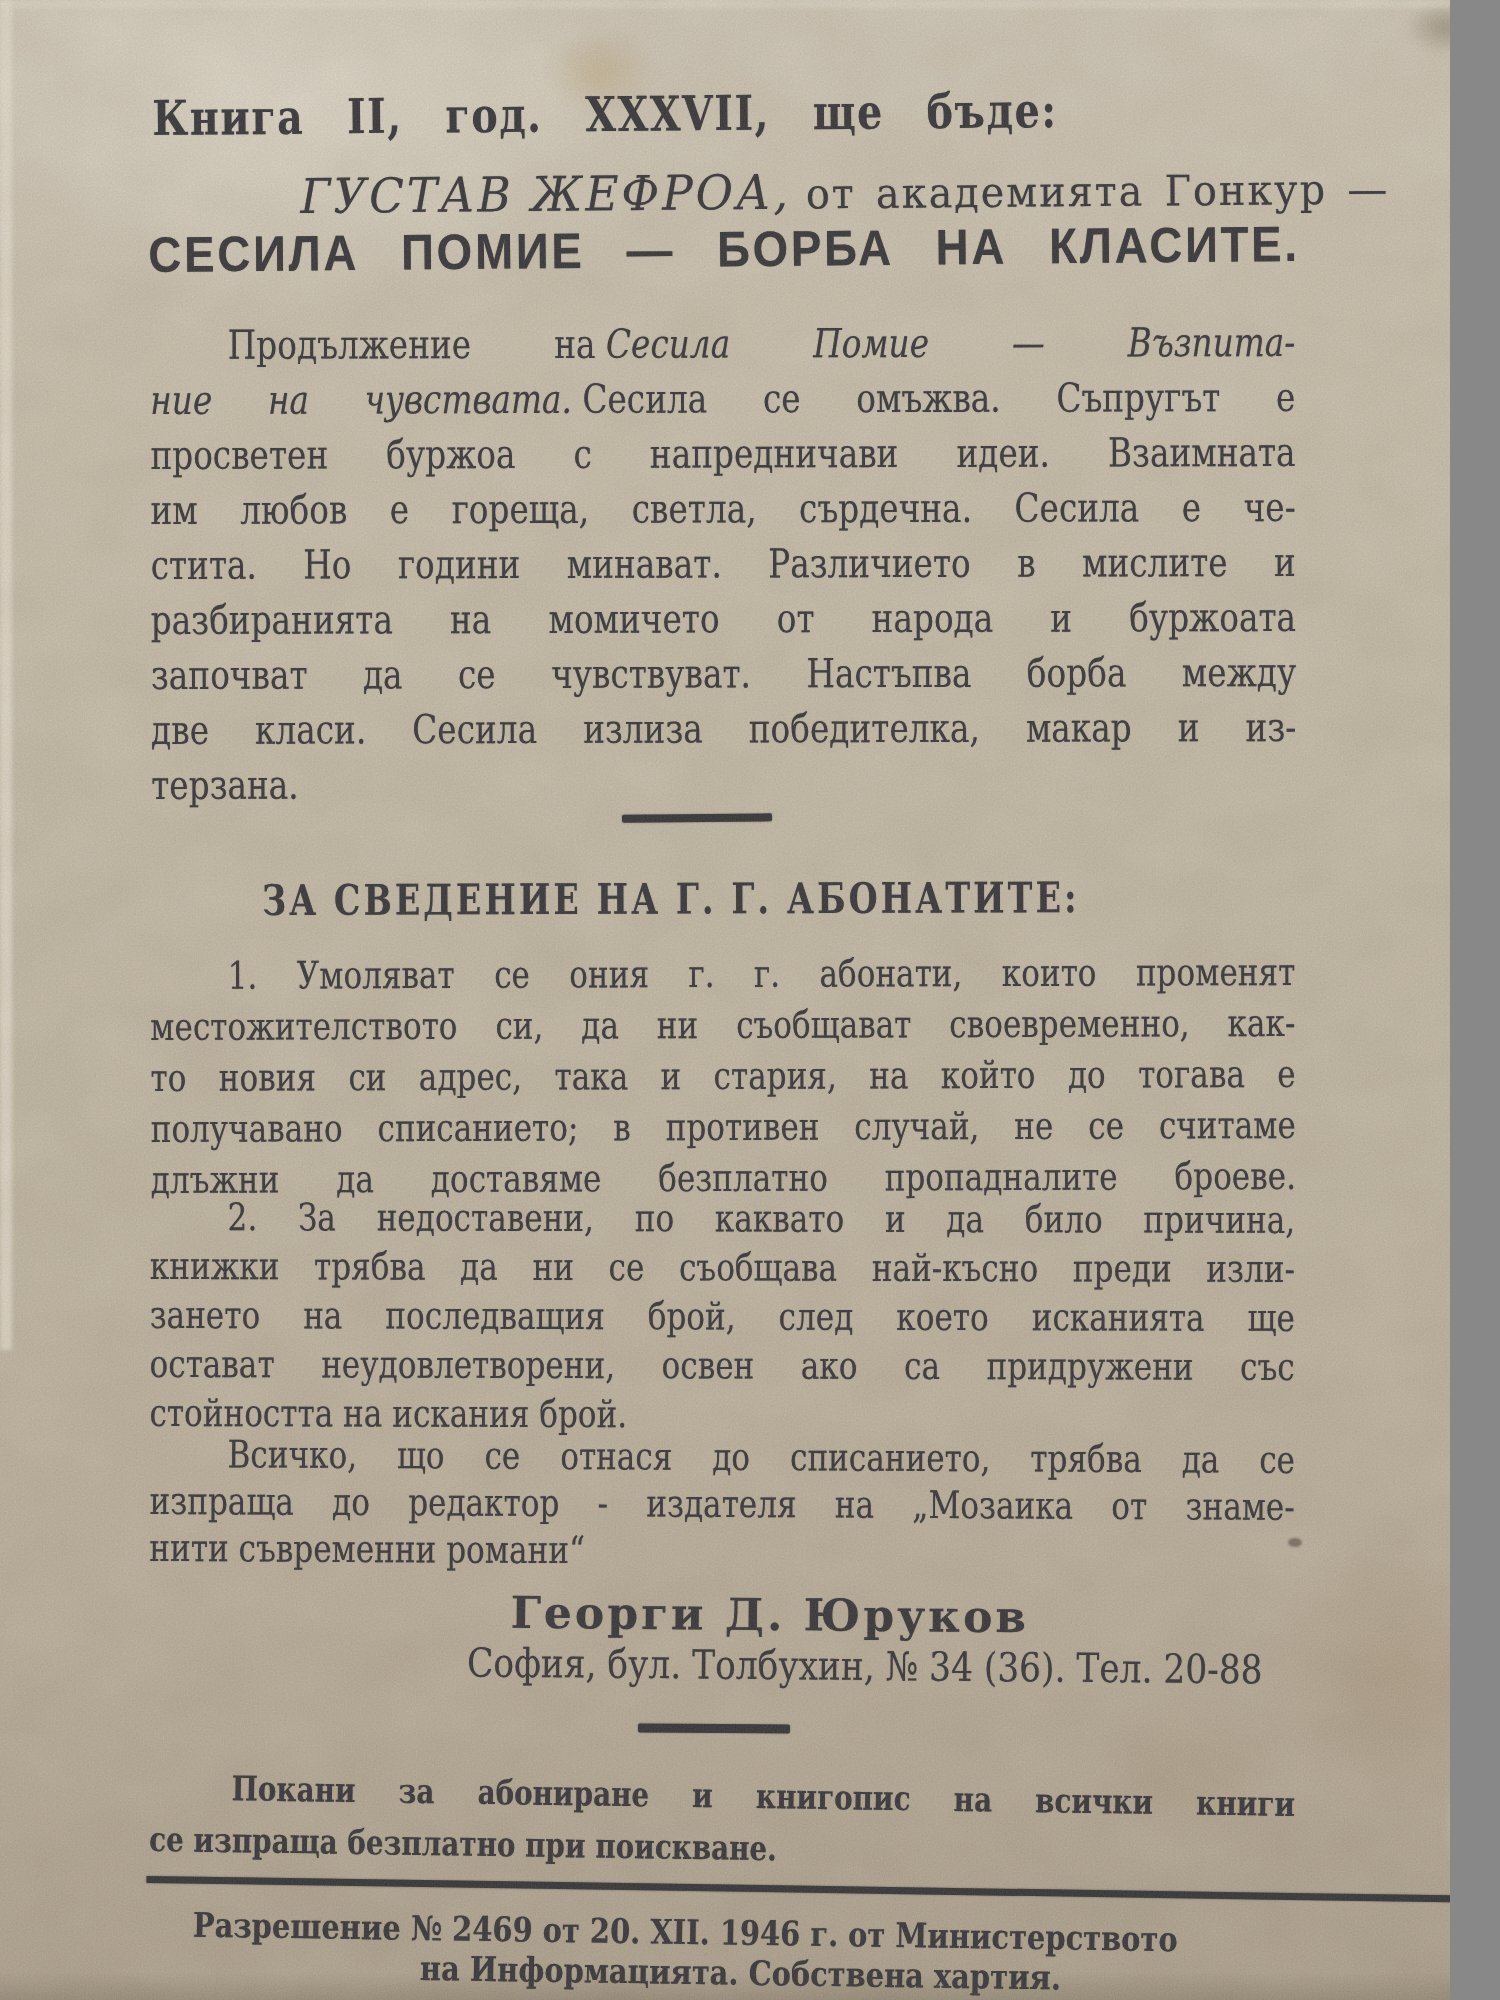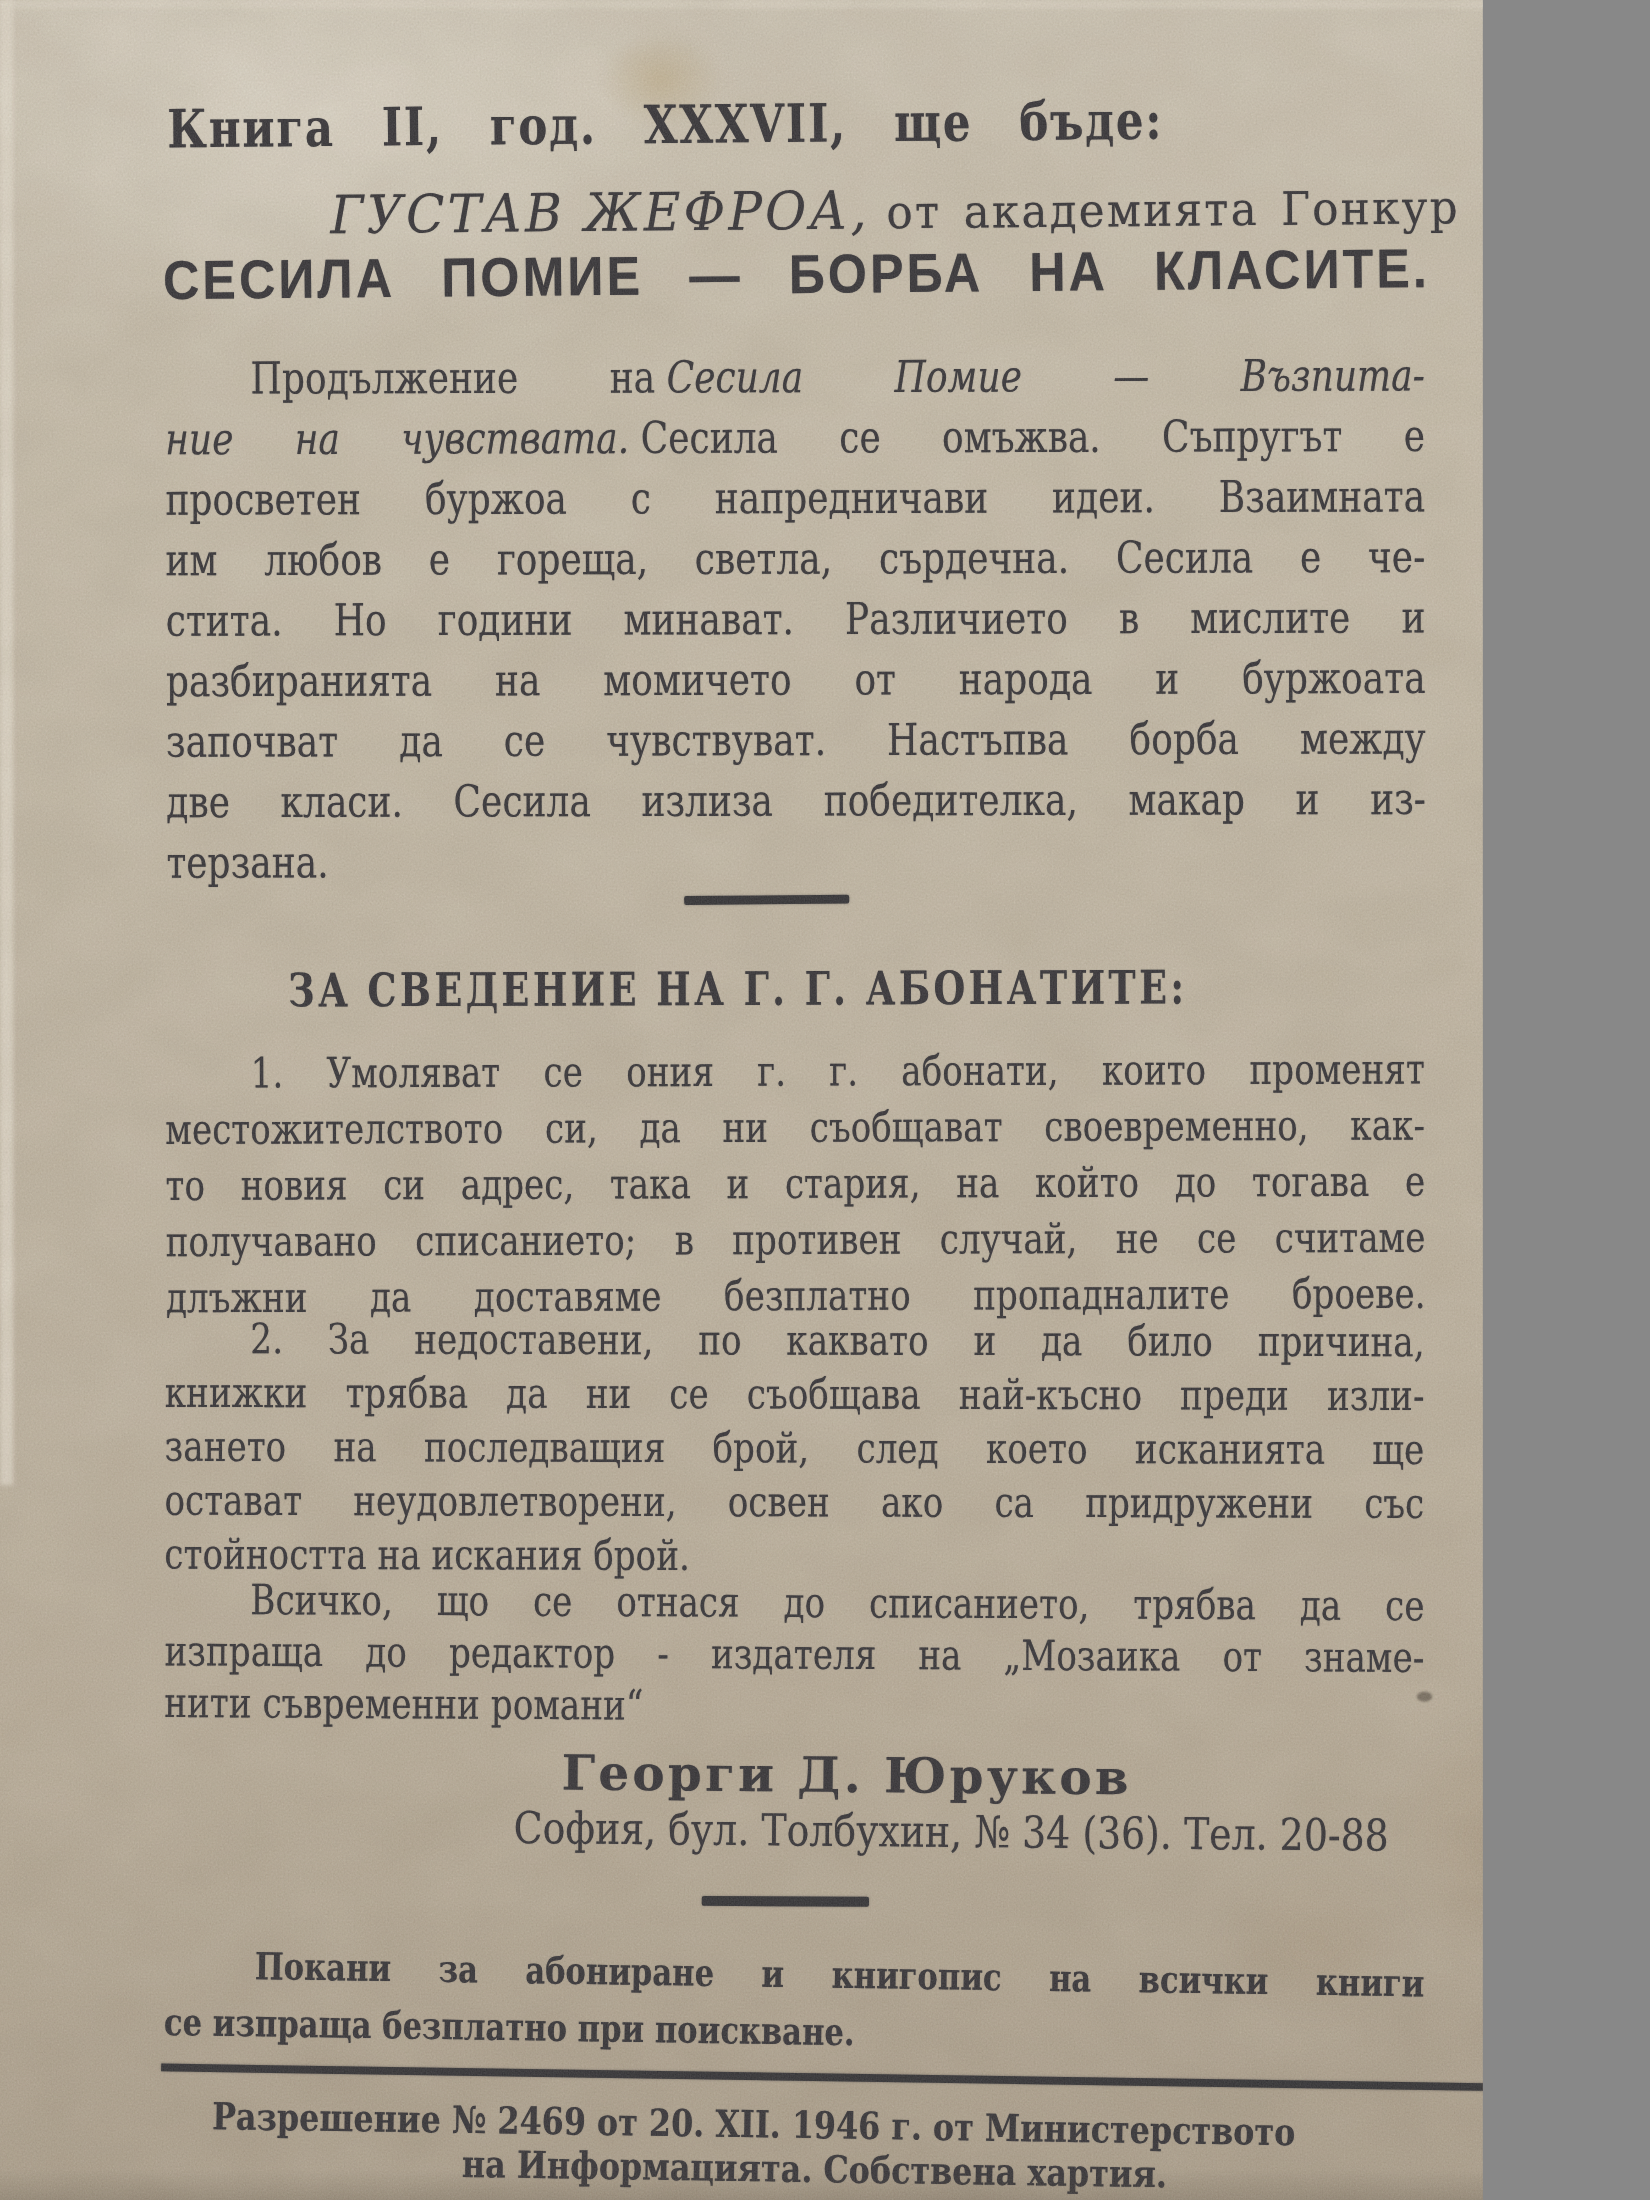--- a/index.html
+++ b/index.html
@@ -1,17 +1,17 @@
 <!DOCTYPE html>
 <html><head>
 <meta charset="utf-8">
 <style>
   html,body{margin:0;padding:0;background:#888;}
   .page{
-    position:relative;width:1348px;height:2000px;overflow:hidden;
+    position:relative;width:1450px;height:2000px;overflow:hidden;
     background:linear-gradient(178deg,#d8d0c0 0%,#d2c9b7 16%,#cdc3b0 38%,#c9beab 58%,#c2b6a2 78%,#b3a692 100%);
     font-family:"DejaVu Serif", serif;color:#2e2c31;
   }
   .abs{position:absolute;}
   .txt{text-shadow:0 0 1px rgba(46,44,49,.55);white-space:nowrap;}
   .blk{position:absolute;transform-origin:0 0;}
   .jl{text-align:justify;text-align-last:justify;white-space:normal;}
   .jl-left{text-align:left;text-align-last:left;white-space:normal;}
   .ind{padding-left:95px;}
   .line{overflow:visible;}

